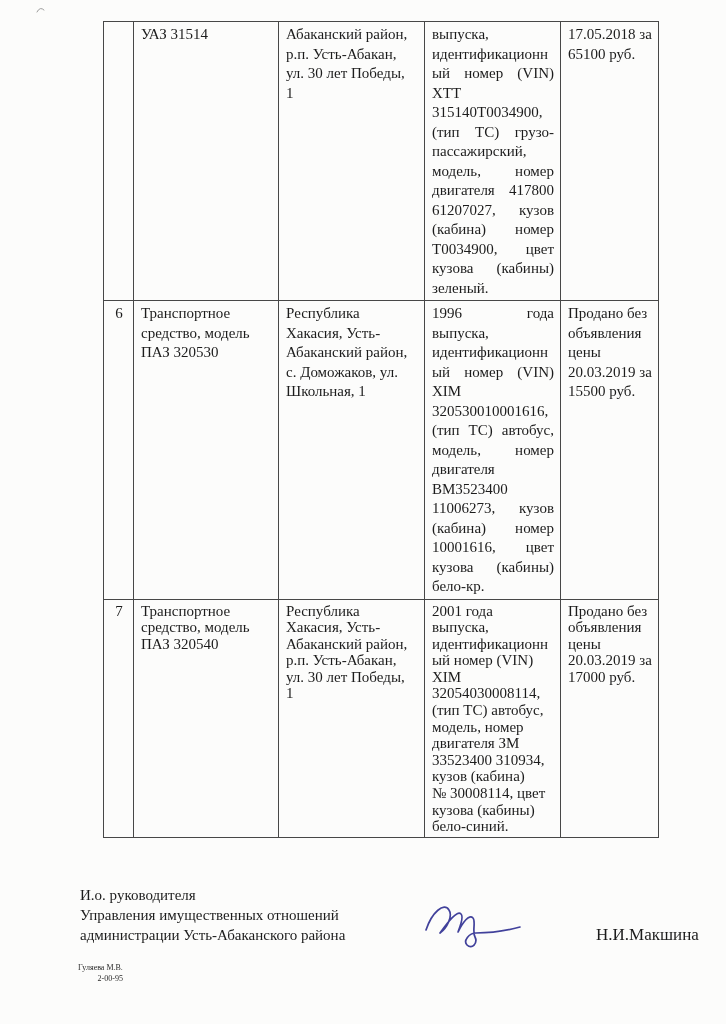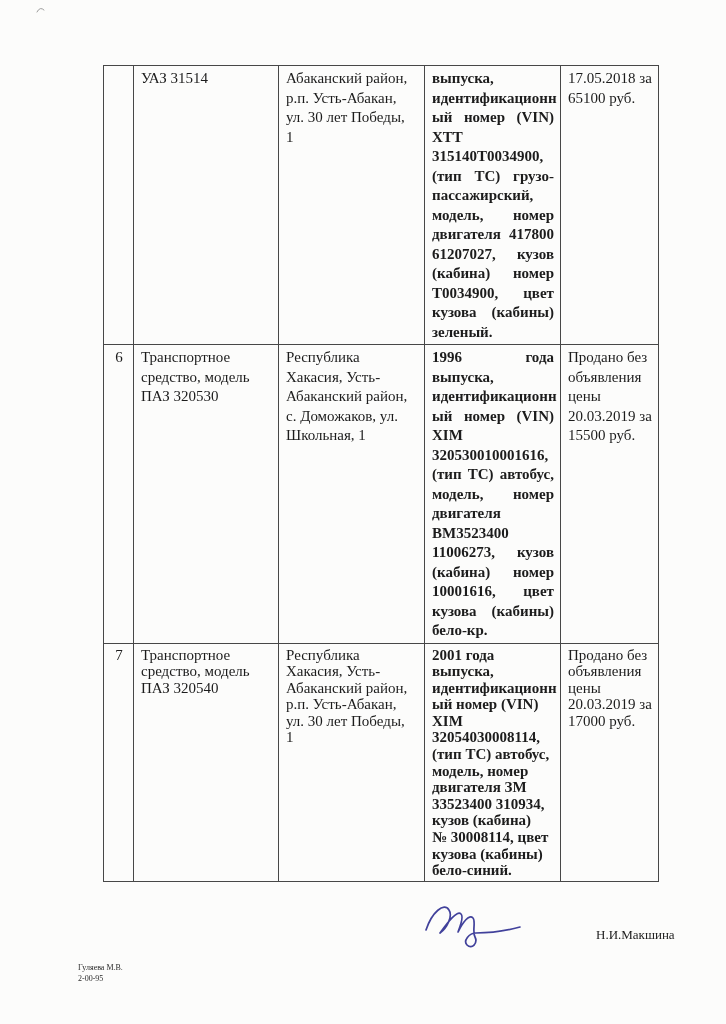--- a/index.html
+++ b/index.html
@@ -16,59 +16,59 @@
   
   .scan-mark{position:absolute;left:35px;top:4px;width:12px;height:12px;}
 
   
   table.sales{
     position:absolute;left:103px;top:21px;
     width:555px;
     border-collapse:collapse;
     table-layout:fixed;
     font-size:15px;
-    margin-top:44px;
   }
   table.sales td{
     border:1px solid #474747;
     vertical-align:top;
     white-space:pre-line;
     padding:3px 6px 2px 7px;
     line-height:19.5px;
     overflow:hidden;
   }
   tr.r-cont td{height:272px;}
   tr.r-6 td{height:288px;}
   tr.r-7 td{height:228px;}
   tr.r-7 td{line-height:16.6px;}
   td.c-num{text-align:center;padding-left:2px;padding-right:2px;}
-  td.c-det{padding-left:9px;padding-right:7px;font-weight:bold;}
+  td.c-det{padding-left:9px;padding-right:7px;}
   td.c-det.justified{text-align:justify;text-align-last:justify;text-justify:inter-word;}
   td.c-sale{padding-left:6px;padding-right:3px;}
 
   
   .sig-title{
     position:absolute;left:80px;top:885px;
     width:360px;
     font-size:15px;line-height:20px;
     white-space:pre-line;
   }
   .sig-name{
     position:absolute;left:596px;top:925px;
-    font-size:13px;line-height:20px;
+    font-size:17px;line-height:20px;
     white-space:nowrap;
   }
   .sig-ink{position:absolute;left:420px;top:892px;width:115px;height:62px;}
 
   
   .footnote{
     position:absolute;left:78px;top:963px;
     font-size:8px;line-height:10.5px;
     white-space:pre-line;
     color:#2a2a2a;
+    text-align:right;
   }
 </style>
 </head>
 <body>
 
 <div class="page">
 
   <svg class="scan-mark" viewBox="0 0 12 12">
     <path d="M2 8 Q5 2 9 6" stroke="#9d9d9d" stroke-width="1" fill="none" stroke-linecap="round"></path>
   </svg>
@@ -164,20 +164,23 @@
 бело-синий.</td>
         <td class="c-sale">Продано без
 объявления
 цены
 20.03.2019 за
 17000 руб.</td>
       </tr>
     </tbody>
   </table>
 
+  <div class="sig-title">И.о. руководителя
+Управления имущественных отношений
+администрации Усть-Абаканского района</div>
 
   <svg class="sig-ink" viewBox="0 0 115 62">
     <path d="M6 38 C 12 20 24 10 29 18 C 33 24 27 36 20 41
              C 28 30 37 18 41 22 C 44 25 40 35 38 40
              C 43 30 49 22 53 26 C 56 29 52 40 55 45
              C 58 51 52 58 47 53 C 43 49 49 41 56 41
              C 68 41 82 40 100 35" stroke="#41419b" stroke-width="1.7" fill="none" stroke-linecap="round" stroke-linejoin="round"></path>
   </svg>
 
   <div class="sig-name">Н.И.Макшина</div>

